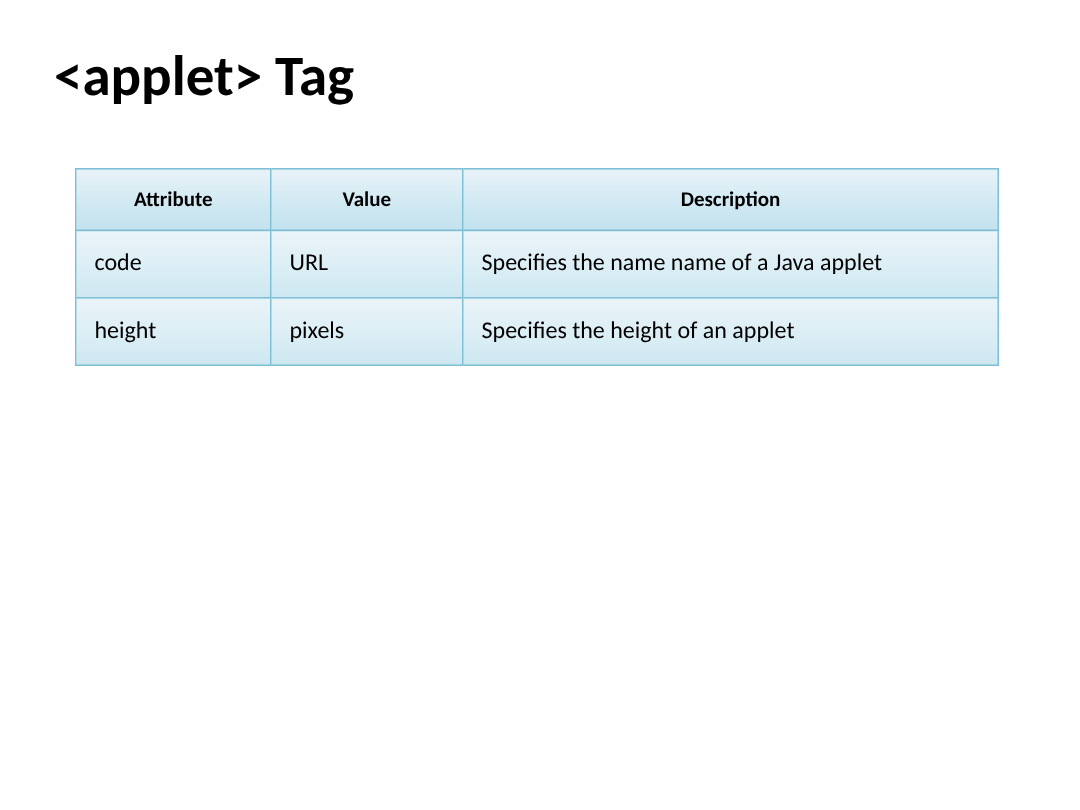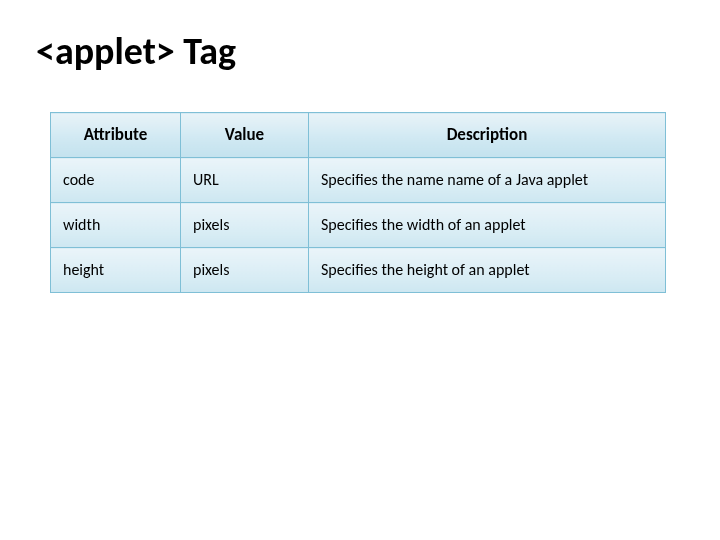--- a/index.html
+++ b/index.html
@@ -38,21 +38,21 @@
     border-collapse: collapse;
     table-layout: fixed;
   }
   col.c-attr { width: 130px; }
   col.c-val  { width: 128px; }
   col.c-desc { width: auto; }
   thead th {
     background: linear-gradient(to bottom, #e8f3f8 0%, #cfe8f2 60%, #c3e2ee 100%);
     border: 1px solid #7fbfd6;
     font-weight: 700;
-    font-size: 17px;
+    font-size: 14px;
     padding: 11px 10px 12px 10px;
     text-align: center;
     color: #000;
   }
   tbody td {
     background: linear-gradient(to bottom, #eaf4f9 0%, #d7ecf4 70%, #cde7f1 100%);
     border: 1px solid #7fbfd6;
     font-size: 16px;
     padding: 12px 10px 13px 12px;
     text-align: left;
@@ -82,25 +82,20 @@
           <th>Description</th>
         </tr>
       </thead>
       <tbody>
         <tr>
           <td>code</td>
           <td>URL</td>
           <td>Specifies the name name of a Java applet</td>
         </tr>
         <tr>
-          <td>width</td>
-          <td>pixels</td>
-          <td>Specifies the width of an applet</td>
-        </tr>
-        <tr>
           <td>height</td>
           <td>pixels</td>
           <td>Specifies the height of an applet</td>
         </tr>
       </tbody>
     </table>
   </div>
 
 </div>
 

